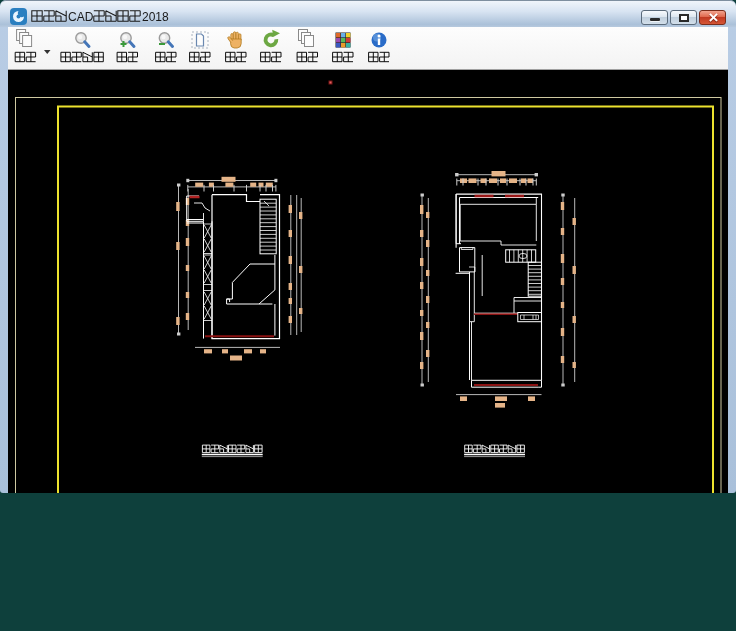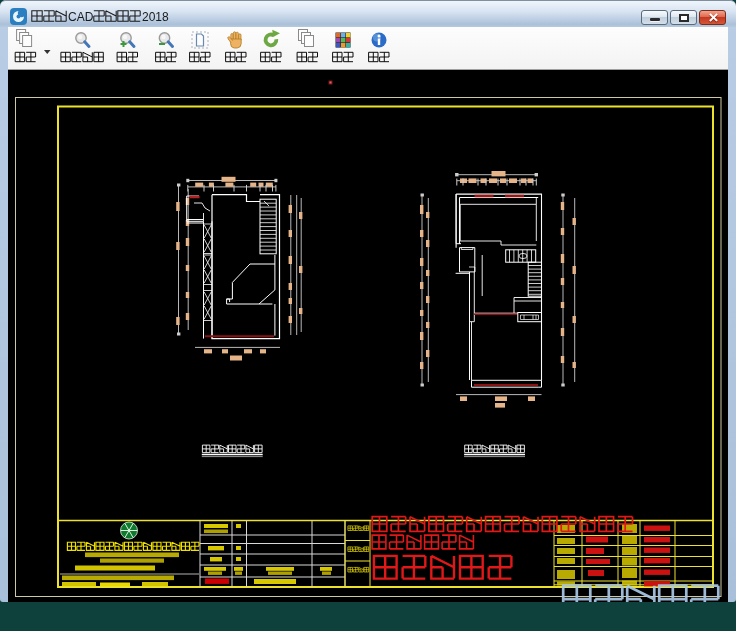--- a/index.html
+++ b/index.html
@@ -1,15 +1,15 @@
 <!DOCTYPE html>
 <html><head><meta charset="utf-8"><style>
 * { margin:0; padding:0; box-sizing:border-box; }
 html,body { width:736px; height:631px; overflow:hidden; background:#0e403c; font-family:"Liberation Sans",sans-serif; }
-#win { position:absolute; left:0; top:0; width:736px; height:602px; border-radius:6px 6px 3px 3px; overflow:hidden;
+#win { position:absolute; left:0; top:0; width:736px; height:493px; border-radius:6px 6px 3px 3px; overflow:hidden;
   background:linear-gradient(#b9cde5,#a9c0da);padding-left:8px; }
 #titlebar { position:absolute; left:0; top:0; width:736px; height:27px;
   background:linear-gradient(#f0f5fb 0%, #d8e4f2 40%, #abc1d9 90%, #b6c9de 100%);
   border-top:1px solid #7e8f9f; border-radius:6px 6px 0 0; }
 #appicon { position:absolute; left:10px; top:7px; width:17px; height:17px; }
 #title { position:absolute; left:0; top:0; width:736px; height:27px; }
 .wbtn { position:absolute; top:9px; width:27px; height:15px; border:1px solid #5a6a7a; border-radius:3px;
   background:linear-gradient(#f7fafd 0%, #dde7f0 45%, #c0cfdd 50%, #d3dfea 100%); }
 #bmin { left:641px; } #bmax { left:670px; }
 #bclose { left:699px; background:linear-gradient(#f2a38e 0%, #e0694e 45%, #c23a22 50%, #d55636 100%); border-color:#7a2c1a; }

